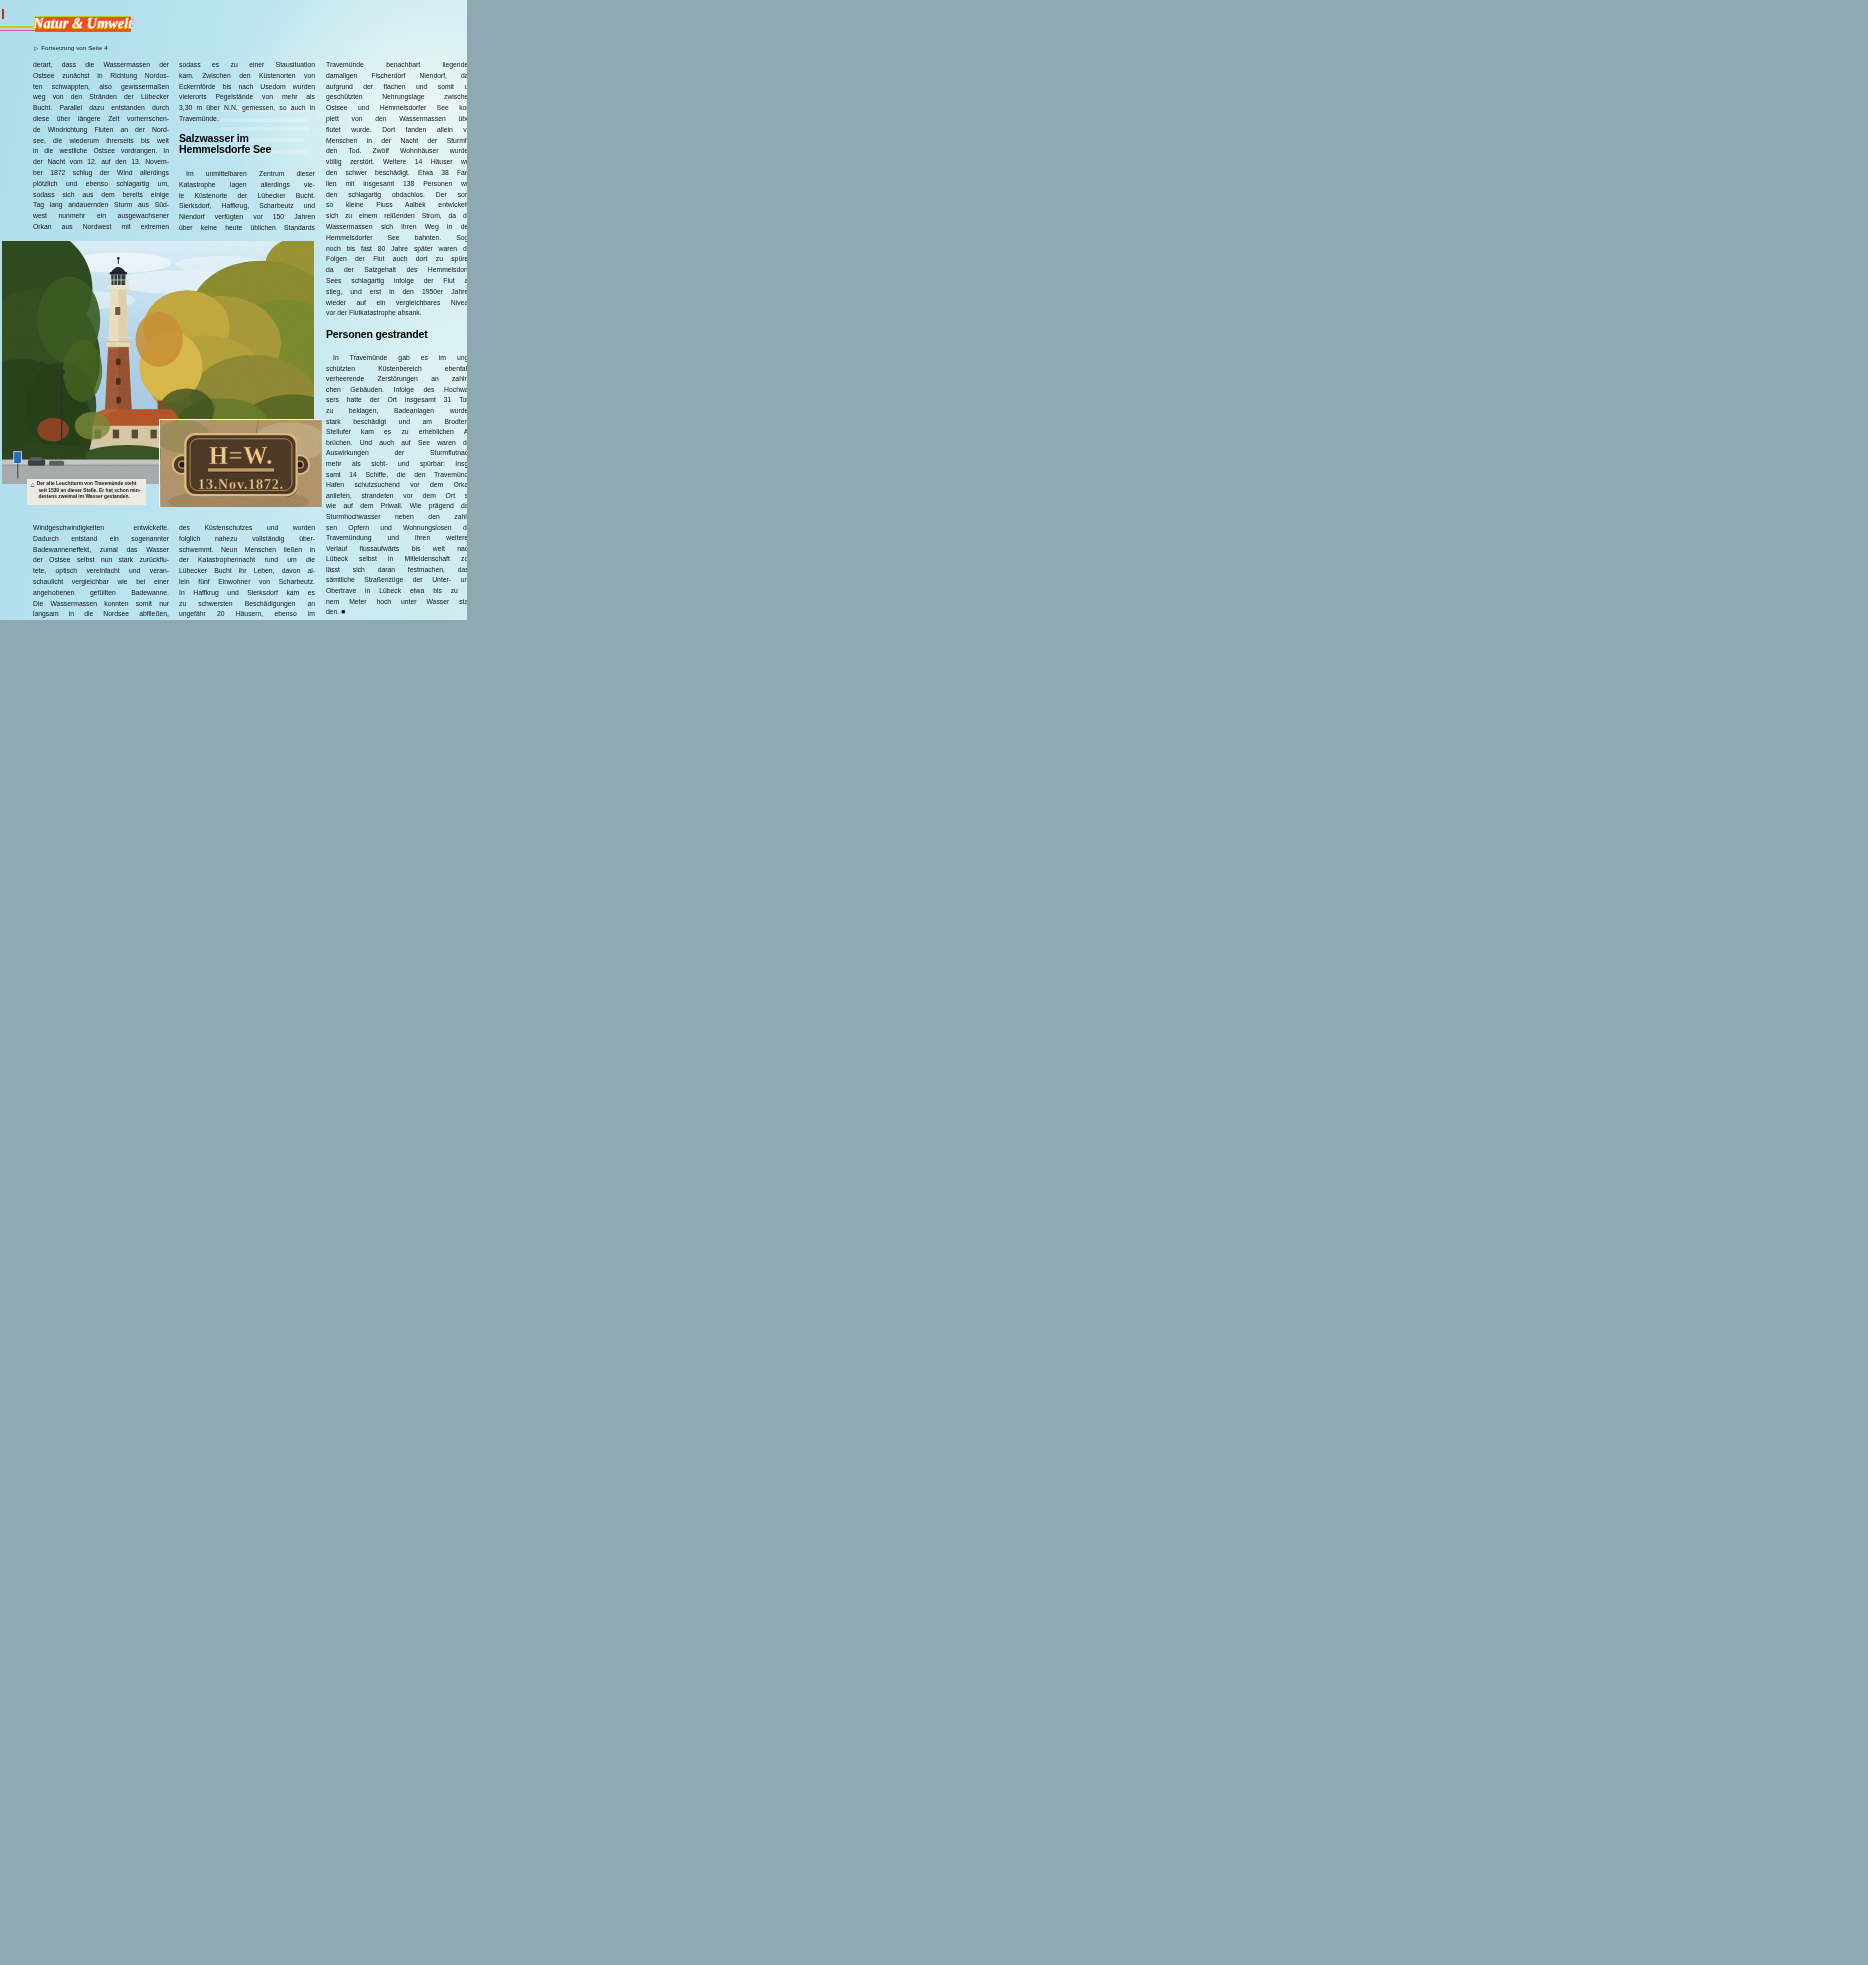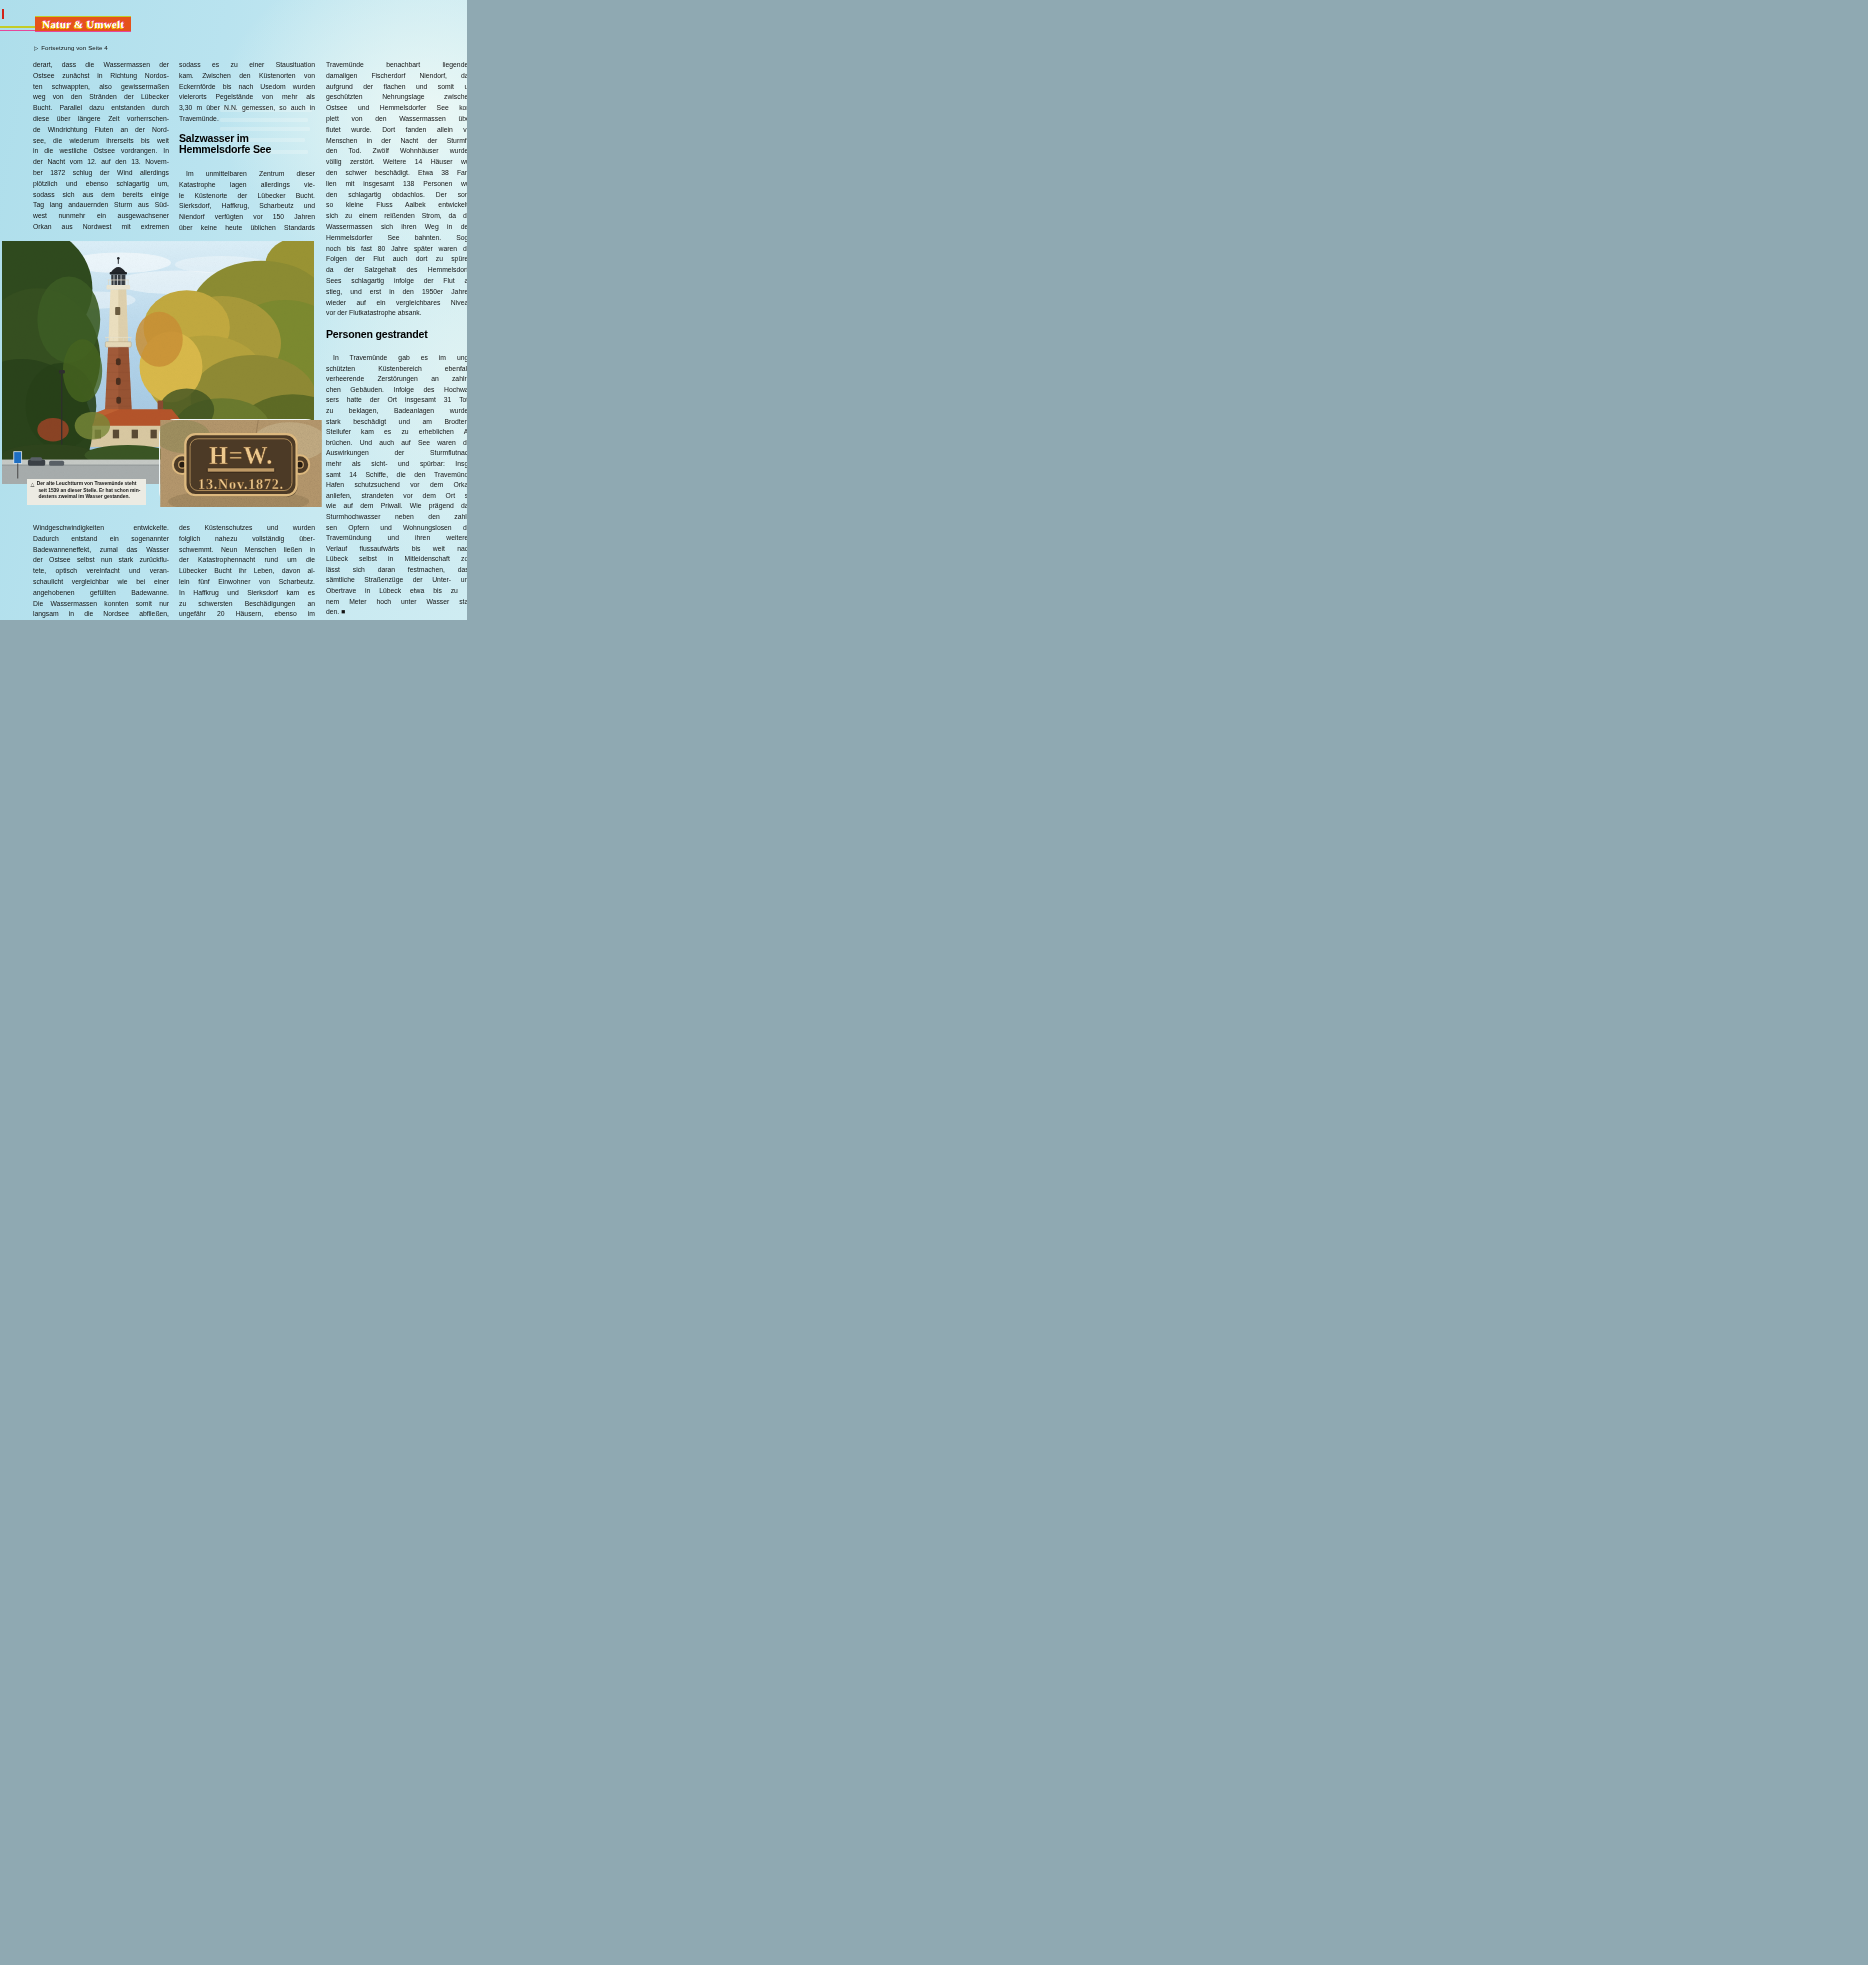--- a/index.html
+++ b/index.html
@@ -15,22 +15,22 @@
   .edge-dash{position:absolute;left:2px;top:9.4px;width:2.4px;height:9.4px;background:#d22318;}
   .stripe{position:absolute;left:0;height:1.6px;}
   .stripe.yellow{top:26px;width:35px;background:#c3cc26;}
   .stripe.pink{top:29.5px;width:35px;background:#e6479a;}
   .section-box{
     position:absolute;left:35px;top:15.7px;width:96px;height:14px;background:#e5521b;
     border-top:1.6px solid #c3cc26;border-bottom:1.6px solid #e6479a;
     display:flex;align-items:center;justify-content:center;
   }
   .section-box span{
-    font-family:"Liberation Serif",serif;font-weight:700;
-    font-size:11px;color:#ffffff;letter-spacing:0.2px;
+    font-family:"Liberation Serif",serif;font-style:italic;font-weight:700;
+    font-size:14px;color:#ffffff;letter-spacing:0.2px;
     text-shadow:-0.8px 1.2px 0 #f2cf00, 0.8px -0.8px 0 #f062a4;
     white-space:nowrap;
   }
   .continuation{position:absolute;left:34px;top:44px;font-size:6.1px;color:#101010;letter-spacing:0.1px;}
   .continuation .tri{font-size:5.5px;margin-right:2.8px;position:relative;top:-0.4px;}
   
   .ghost{position:absolute;background:rgba(255,255,252,.22);border-radius:1.2px;}
   
   .tblock{position:absolute;}
   .tline{
@@ -49,21 +49,21 @@
   #col3-heading{left:326px;top:329px;width:141px;}
   #col3-para2{left:326px;top:353px;width:141px;overflow:hidden;}
   #col3-para2 .tline{width:146px;height:10.6px;line-height:10.6px;}
   #col1-bottom{left:33px;top:523px;width:136px;}
   #col2-bottom{left:179px;top:523px;width:136px;}
   .h2{font-weight:700;font-size:10.6px;line-height:11.4px;letter-spacing:-0.2px;color:#000;
       font-family:"Liberation Sans",sans-serif;}
   
   .photo{position:absolute;left:2.4px;top:241px;width:312px;height:243px;}
   .inset{position:absolute;left:159px;top:419px;width:162px;height:87px;
-         border-left:1.2px solid #eef5f6;border-top:1.2px solid #eef5f6;box-sizing:content-box;border-radius:16px;}
+         border-left:1.2px solid #eef5f6;border-top:1.2px solid #eef5f6;box-sizing:content-box;}
   
   .caption{
     position:absolute;left:27px;top:479px;width:119px;min-height:26px;
     background:#ecebe3;padding:2.4px 3.5px 2.8px 3.5px;box-sizing:border-box;
   }
   .caption .marker{float:left;font-size:5.1px;line-height:6.5px;margin-right:2.4px;color:#111;}
   .caption .cap-lines{margin-left:7.9px;}
   .caption .tline{
     height:auto;line-height:6.5px;font-size:4.9px;font-weight:700;
     text-align:left;text-align-last:left;white-space:nowrap;color:#141414;

